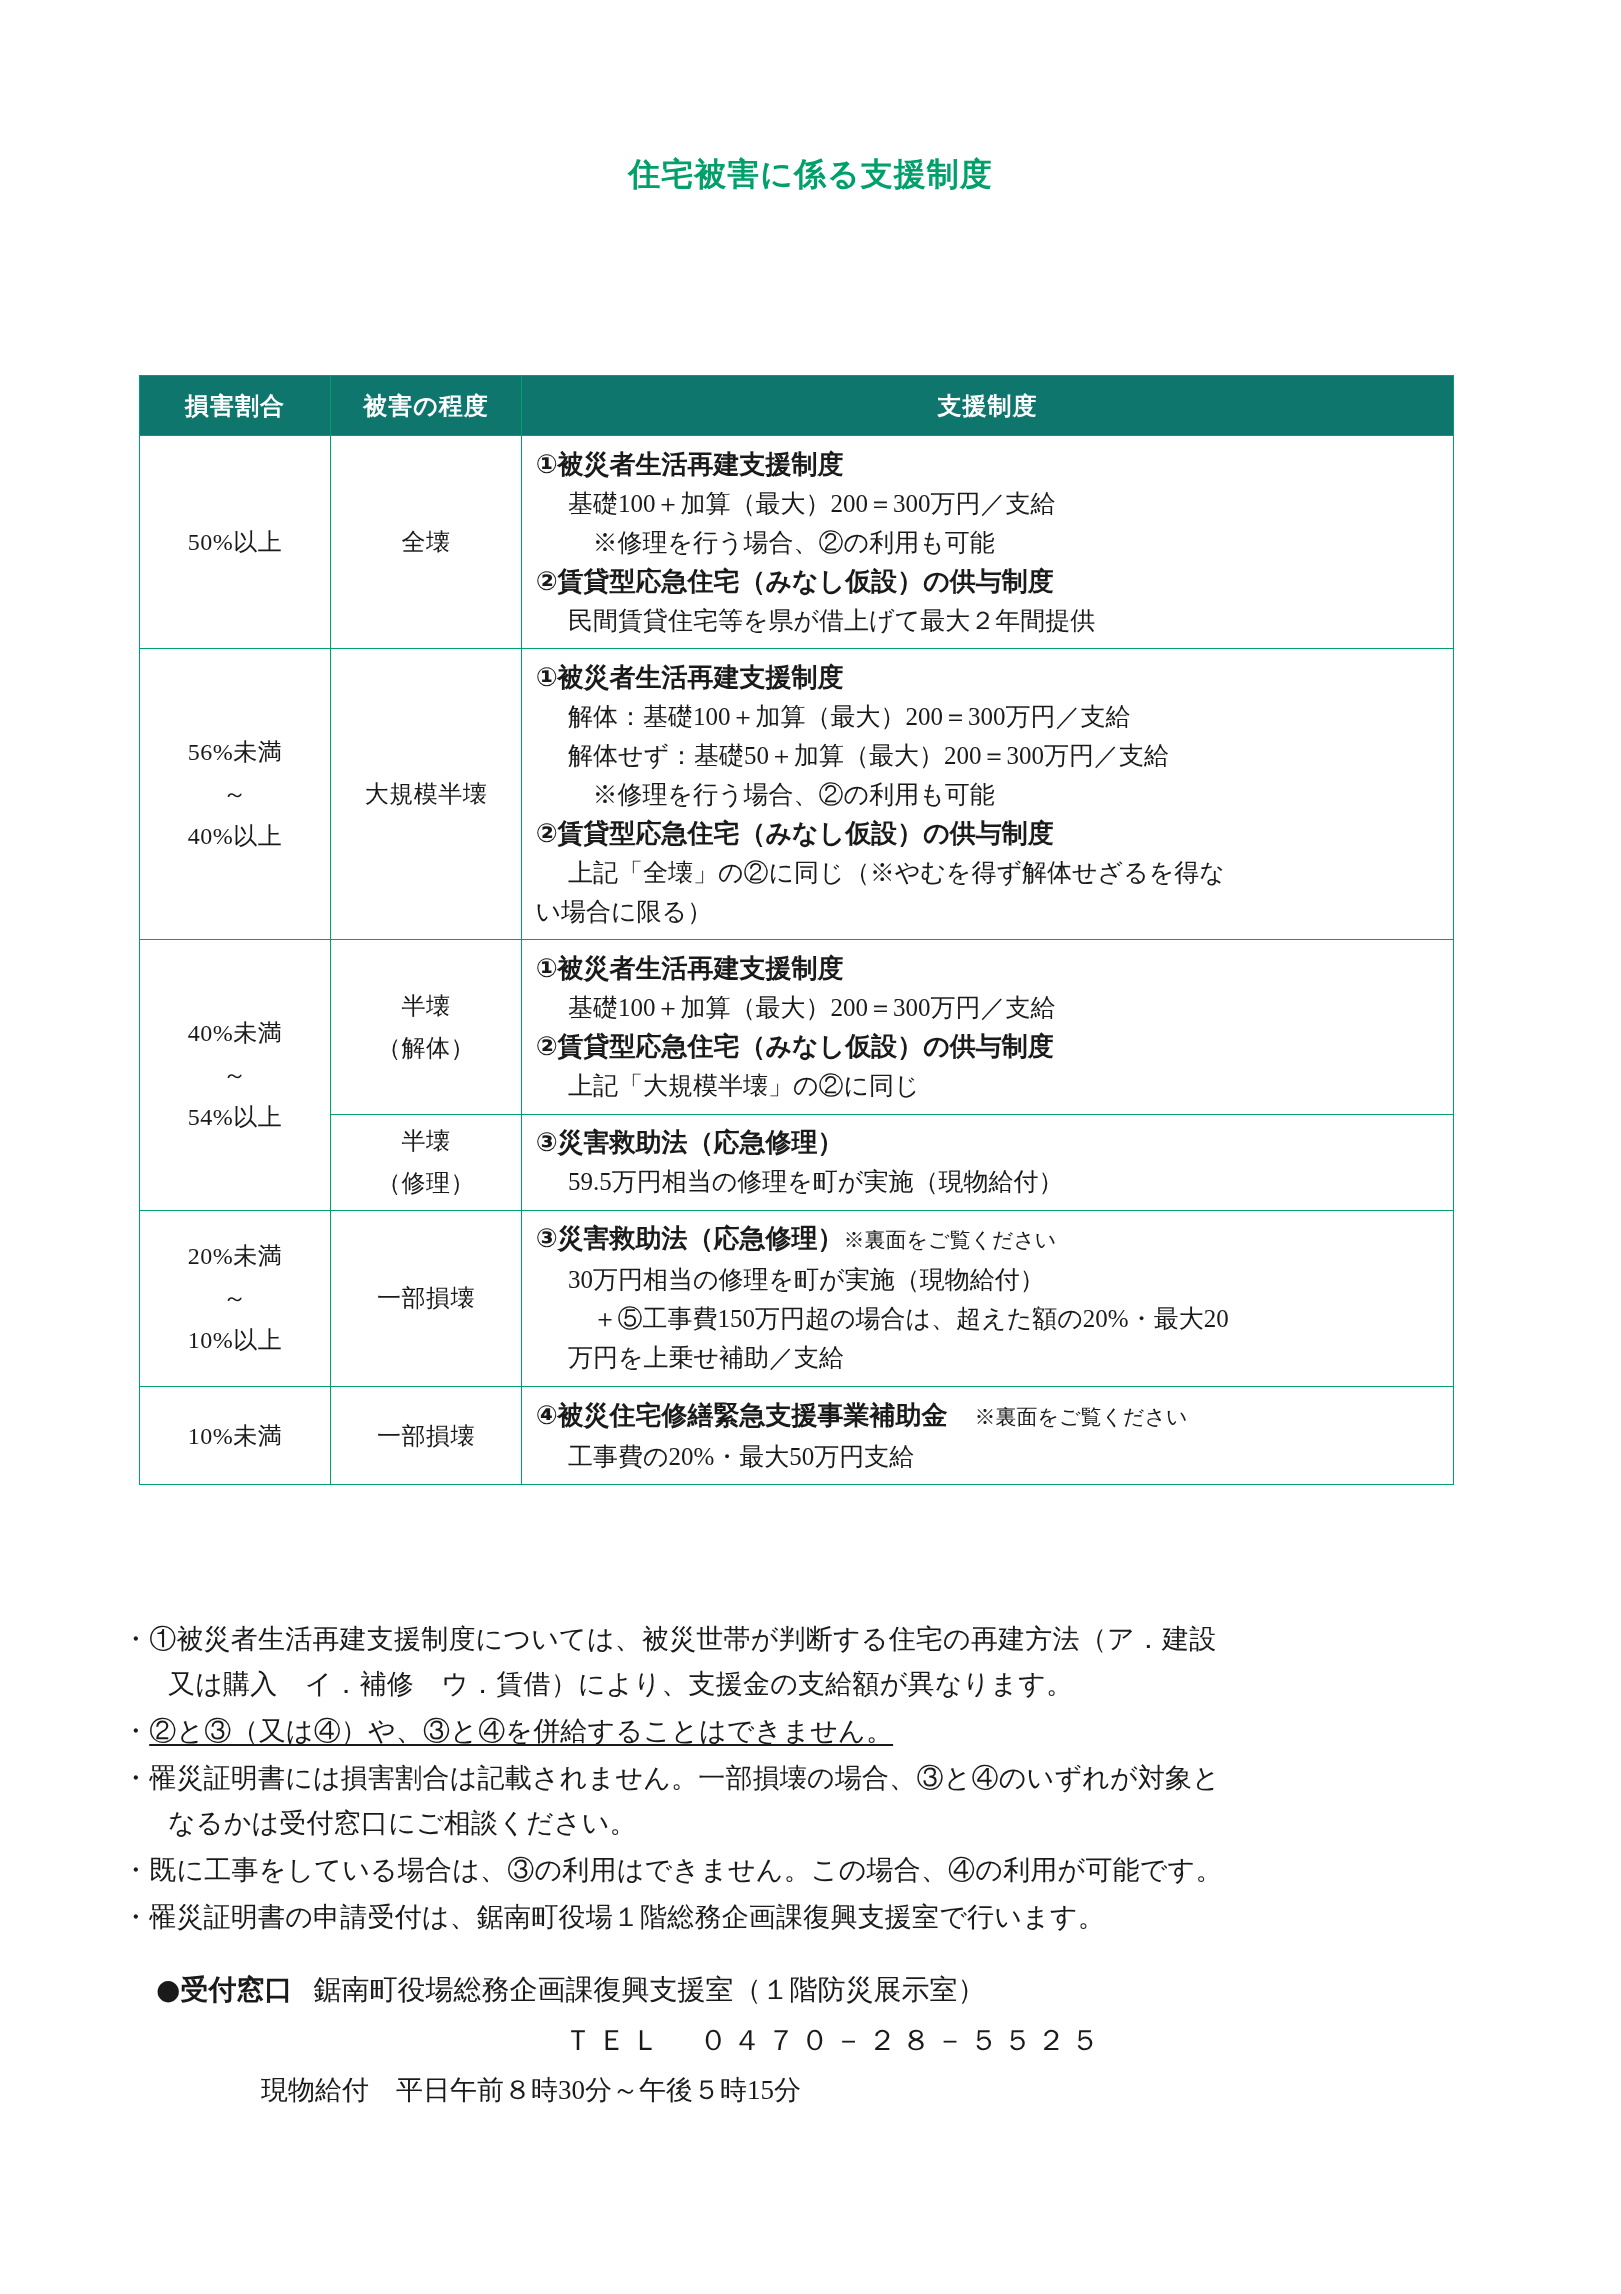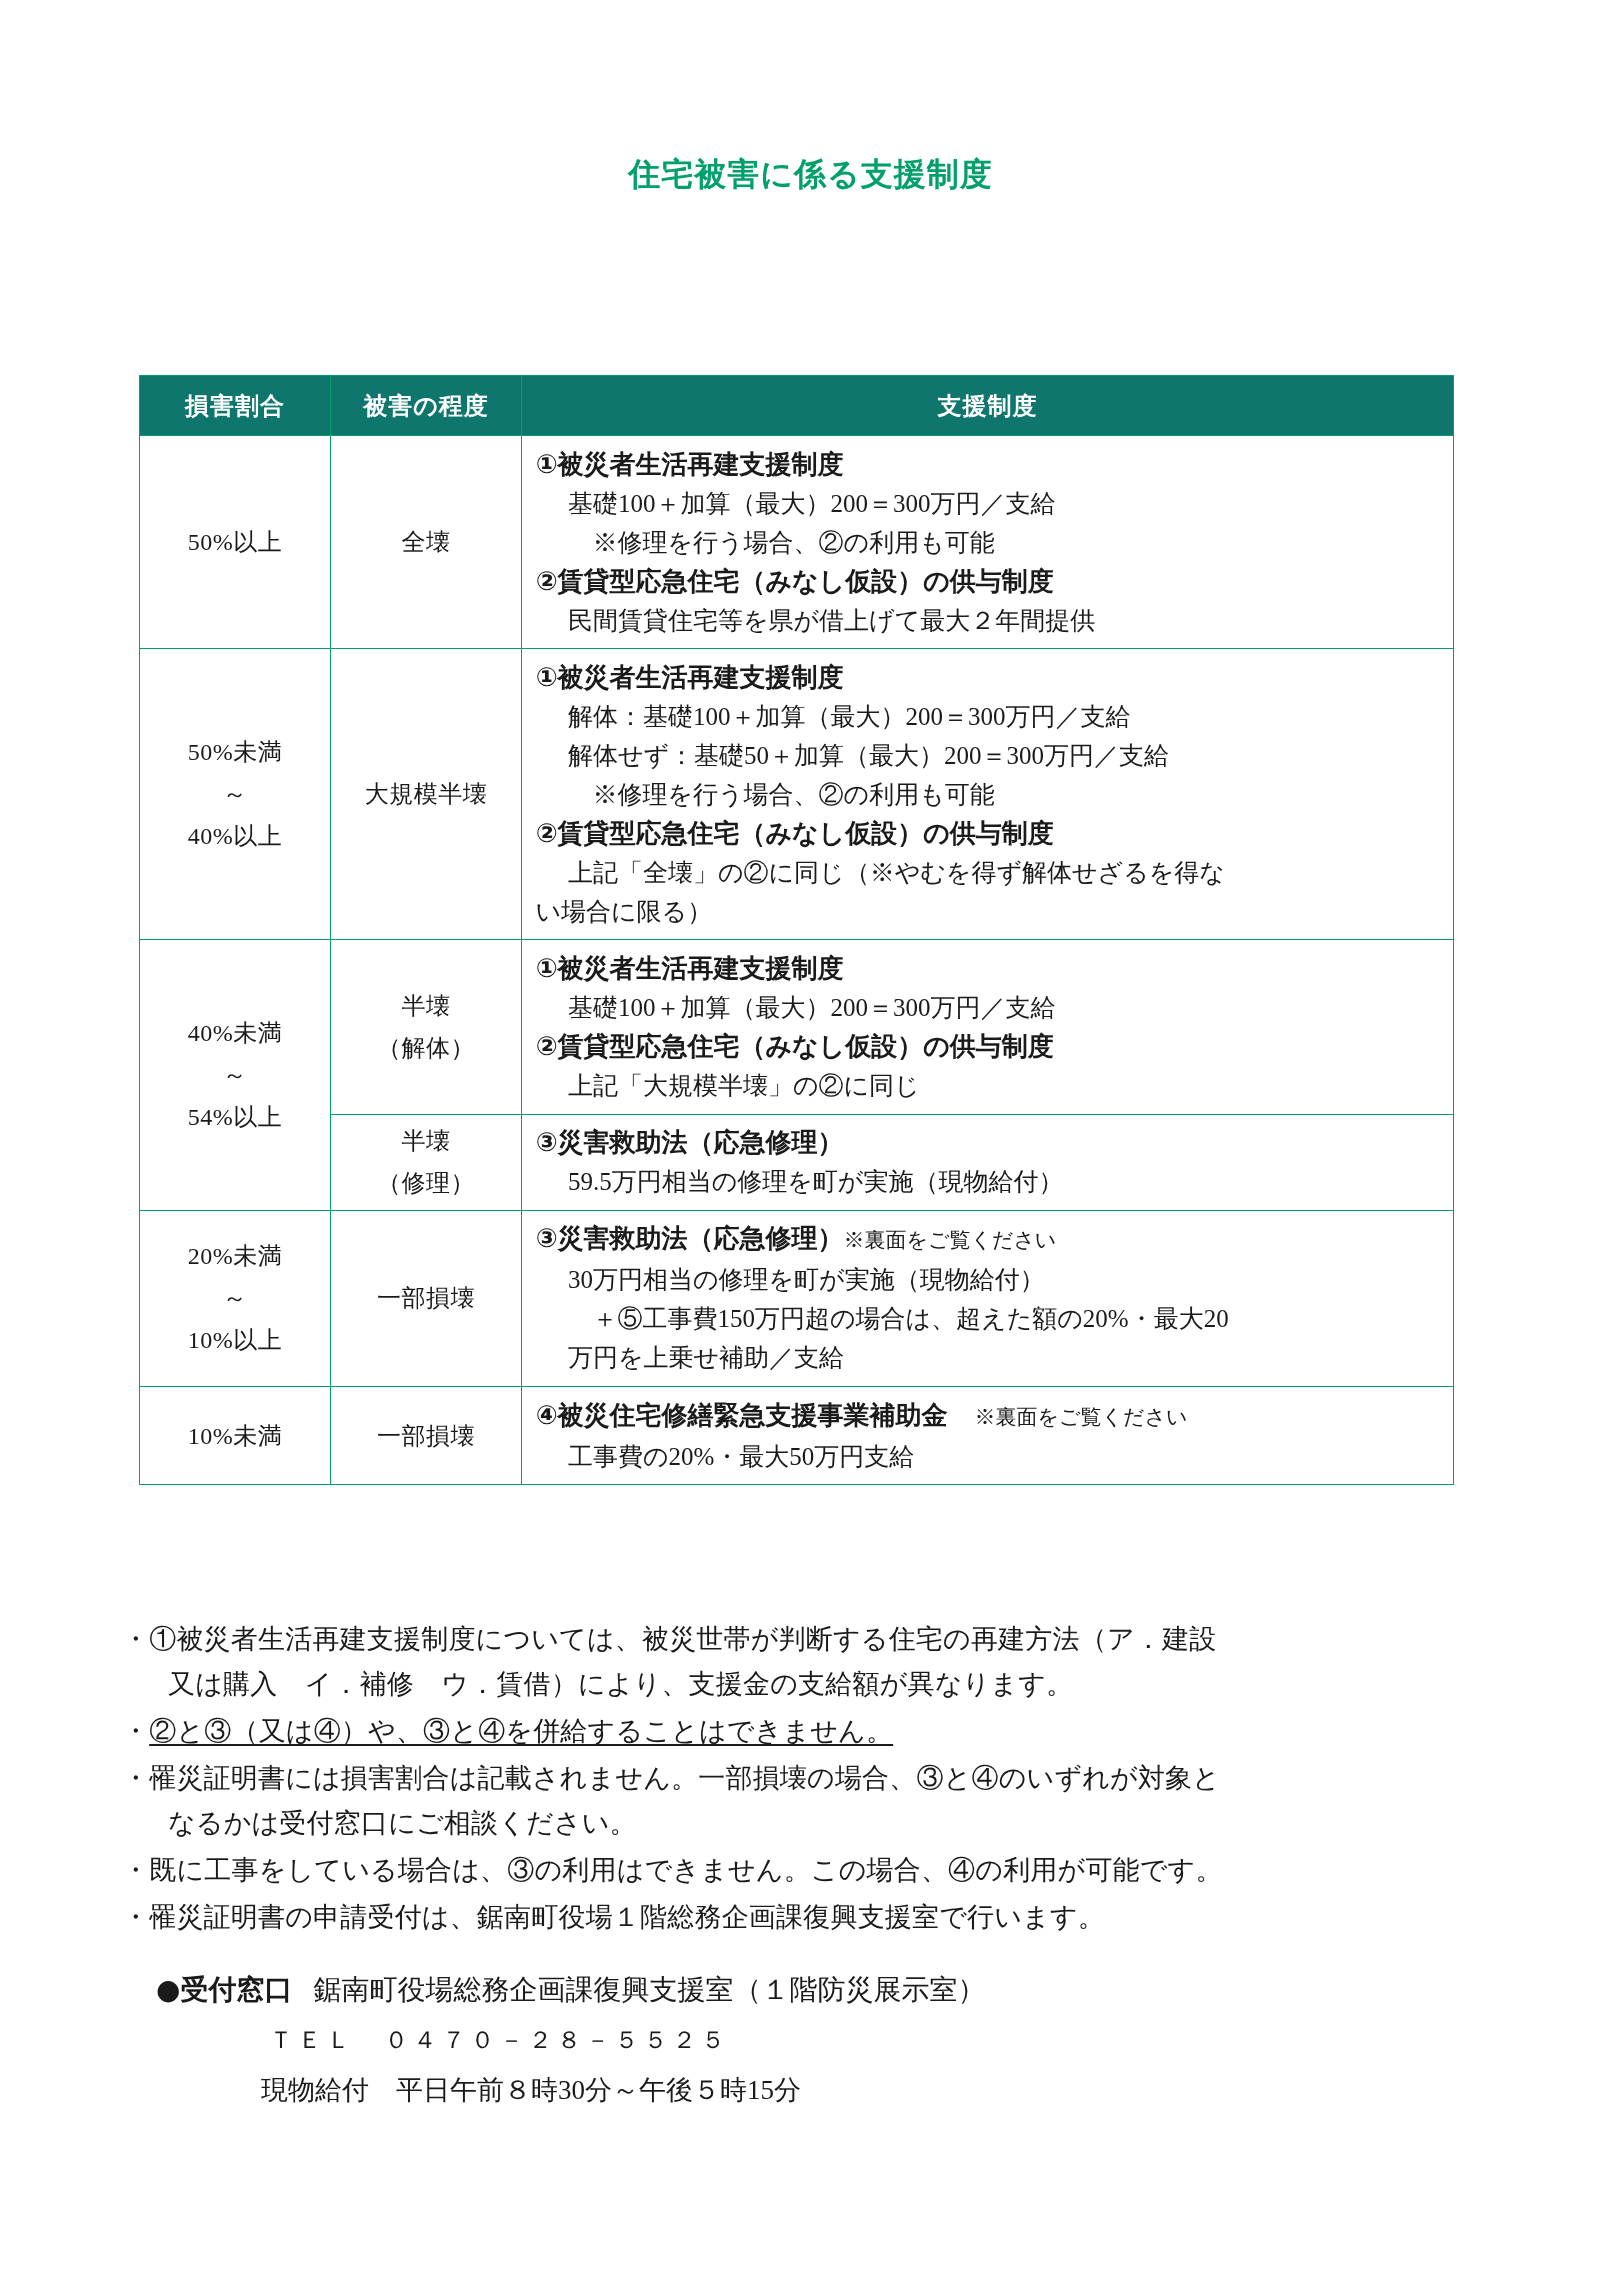--- a/index.html
+++ b/index.html
@@ -138,21 +138,21 @@
     width: 1243px;
     font-size: 28px;
     line-height: 50px;
   }
   .contact .row { display: block; white-space: nowrap; }
   .contact .hd {
     font-family: "DejaVu Sans", "Liberation Sans", sans-serif;
     font-weight: bold;
     font-size: 28px;
   }
-  .contact .tel-row { padding-left: 113px; letter-spacing: 4.8px; font-size: 24px; }
+  .contact .tel-row { padding-left: 113px; letter-spacing: 4.8px; font-size: 29px; text-align: center; }
   .contact .hours-row { padding-left: 105px; font-size: 27px; }
 </style>
 </head>
 <body>
 
 <div class="page">
 
   <div class="doc-title">住宅被害に係る支援制度</div>
 
 
@@ -182,21 +182,21 @@
           <span class="ln b">①被災者生活再建支援制度</span>
           <span class="ln i1">基礎100＋加算（最大）200＝300万円／支給</span>
           <span class="ln i2">※修理を行う場合、②の利用も可能</span>
           <span class="ln b">②賃貸型応急住宅（みなし仮設）の供与制度</span>
           <span class="ln i1">民間賃貸住宅等を県が借上げて最大２年間提供</span>
         </td>
       </tr>
 
       <tr>
         <td class="rate">
-          <span class="seg">50%未満</span>
+          <span class="seg">56%未満</span>
           <span class="seg">～</span>
           <span class="seg">40%以上</span>
         </td>
         <td class="degree">
           <span class="seg">大規模半壊</span>
         </td>
         <td class="support">
           <span class="ln b">①被災者生活再建支援制度</span>
           <span class="ln i1">解体：基礎100＋加算（最大）200＝300万円／支給</span>
           <span class="ln i1">解体せず：基礎50＋加算（最大）200＝300万円／支給</span>

